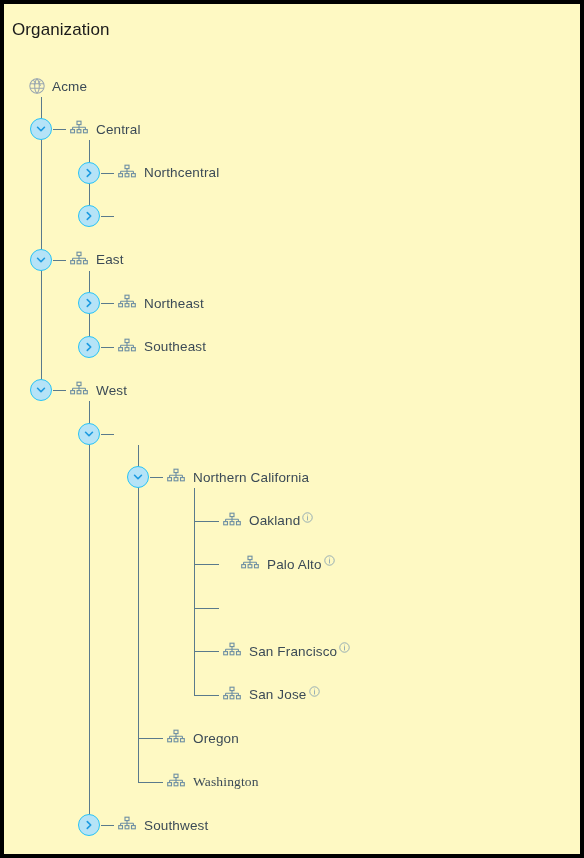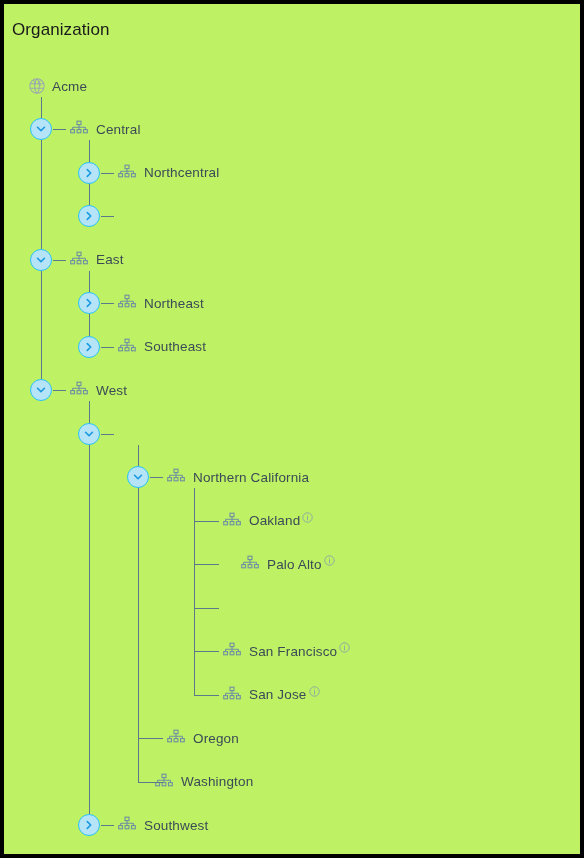--- a/index.html
+++ b/index.html
@@ -7,21 +7,21 @@
     padding: 0;
     background: #ffffff;
   }
   body {
     font-family: "Liberation Sans", sans-serif;
   }
   #screen {
     position: relative;
     width: 584px;
     height: 858px;
-    background: #bef264;
+    background: #fef9c3;
     border: 4px solid #000000;
     box-sizing: border-box;
     overflow: hidden;
   }
   #page-title {
     position: absolute;
     left: 8px;
     top: 16px;
     font-size: 17px;
     color: #1a1a1a;
@@ -313,21 +313,21 @@
         <span class="org-icon"><svg viewBox="0 0 20 20" fill="none" stroke="#6e8fa3" stroke-width="1.1">
             <rect x="8" y="2.2" width="4" height="3.4"></rect>
             <path d="M10 5.6 V8.2 M3.6 8.2 H16.4 M3.6 8.2 V10.6 M10 8.2 V10.6 M16.4 8.2 V10.6"></path>
             <rect x="1.7" y="10.6" width="3.8" height="3.2"></rect>
             <rect x="8.1" y="10.6" width="3.8" height="3.2"></rect>
             <rect x="14.5" y="10.6" width="3.8" height="3.2"></rect>
           </svg></span>
         <span class="node-label">Oregon</span>
       </div>
       <div class="line hline" style="left: 134px; top: 778px; width: 25px;"></div>
-      <div class="node" style="left: 150px; top: 764.5px;">
+      <div class="node" style="left: 162px; top: 764.5px; font-family: Liberation Serif, serif;">
         <span class="org-icon"><svg viewBox="0 0 20 20" fill="none" stroke="#6e8fa3" stroke-width="1.1">
             <rect x="8" y="2.2" width="4" height="3.4"></rect>
             <path d="M10 5.6 V8.2 M3.6 8.2 H16.4 M3.6 8.2 V10.6 M10 8.2 V10.6 M16.4 8.2 V10.6"></path>
             <rect x="1.7" y="10.6" width="3.8" height="3.2"></rect>
             <rect x="8.1" y="10.6" width="3.8" height="3.2"></rect>
             <rect x="14.5" y="10.6" width="3.8" height="3.2"></rect>
           </svg></span>
         <span class="node-label">Washington</span>
       </div>
       <div class="line hline" style="left: 97px; top: 821px; width: 13px;"></div>

